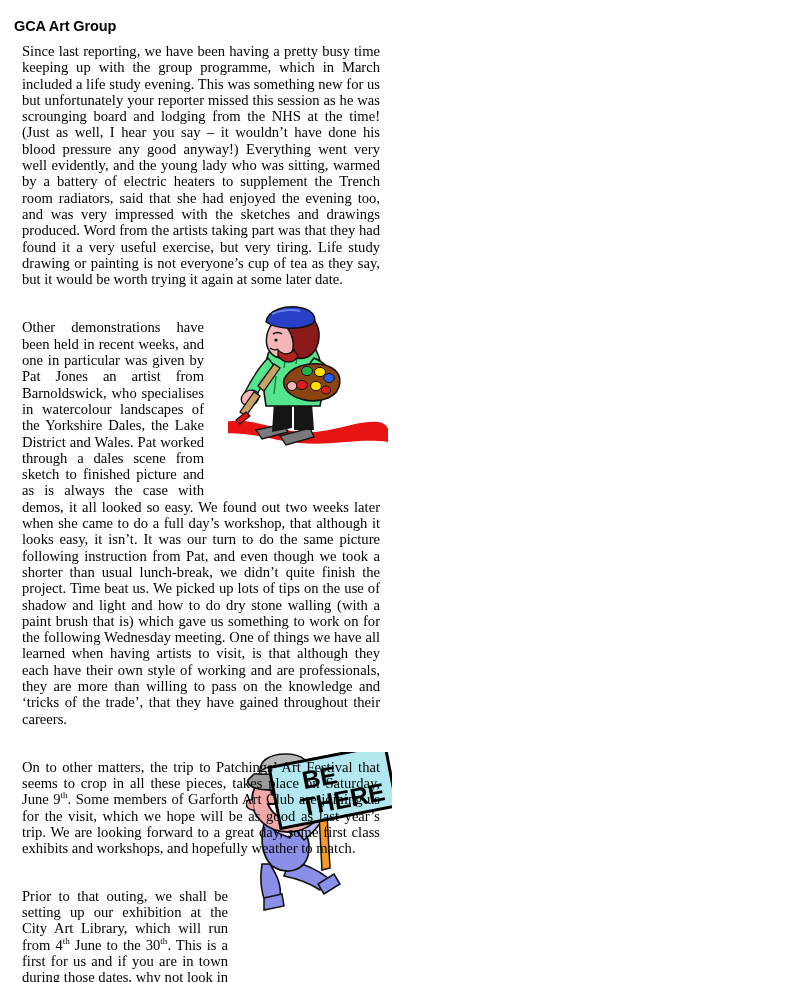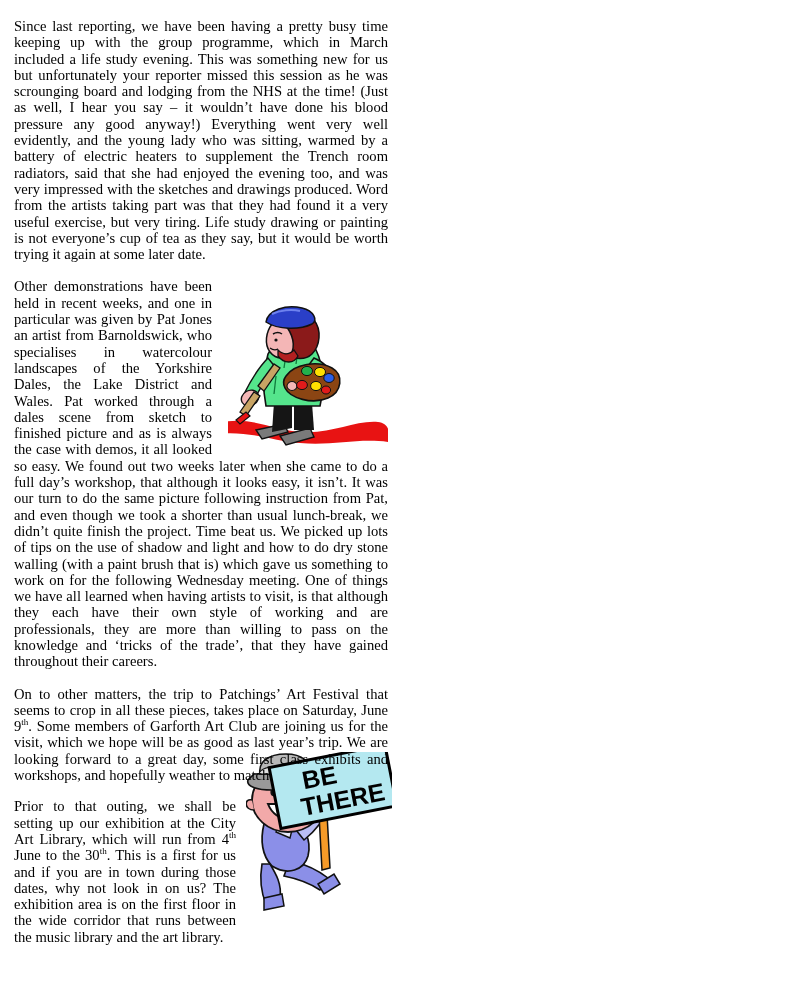--- a/index.html
+++ b/index.html
@@ -40,21 +40,21 @@
     margin: 0 0 1px 0;
     letter-spacing: -0.1px;
   }
 
   
   .body-par {
     font-size: 14.6px;
     line-height: 16.3px;
     text-align: justify;
     text-justify: inter-word;
-    margin: 0;
+    margin: 8px;
     hyphens: manual;
   }
   .par-gap { height: 16px; }
   .par-gap-small { height: 15px; }
 
   sup {
     font-size: 0.62em;
     vertical-align: super;
     line-height: 0;
   }
@@ -197,20 +197,21 @@
       <g transform="rotate(-11 96 34)">
         <rect x="28" y="2" width="118" height="62" fill="#B4E8F0" stroke="#000000" stroke-width="3"></rect>
         <text x="58" y="30" font-family="'Liberation Sans','DejaVu Sans',sans-serif" font-size="25" font-weight="bold" fill="#000000">BE</text>
         <text x="52" y="56" font-family="'Liberation Sans','DejaVu Sans',sans-serif" font-size="25" font-weight="bold" fill="#000000">THERE</text>
       </g>
     </svg>
   </div>
 
   <div class="column">
 
+    <h1 class="article-title">GCA Art Group</h1>
 
     <p class="body-par">Since last reporting, we have been having a pretty busy time keeping up with the group programme, which in March included a life study evening. This was something new for us but unfortunately your reporter missed this session as he was scrounging board and lodging from the NHS at the time! (Just as well, I hear you say – it wouldn’t have done his blood pressure any good anyway!) Everything went very well evidently, and the young lady who was sitting, warmed by a battery of electric heaters to supplement the Trench room radiators, said that she had enjoyed the evening too, and was very impressed with the sketches and drawings produced. Word from the artists taking part was that they had found it a very useful exercise, but very tiring. Life study drawing or painting is not everyone’s cup of tea as they say, but it would be worth trying it again at some later date.</p>
 
     <div class="par-gap"></div>
 
     <p class="body-par">
       <span class="float-painter"></span>
       <span>Other demonstrations have been held in recent weeks, and one in particular was given by Pat Jones an artist from Barnoldswick, who specialises in watercolour landscapes of the Yorkshire Dales, the Lake District and Wales. Pat worked through a dales scene from sketch to finished picture and as is always the case with demos, it all looked so easy. We found out two weeks later when she came to do a full day’s workshop, that although it looks easy, it isn’t. It was our turn to do the same picture following instruction from Pat, and even though we took a shorter than usual lunch-break, we didn’t quite finish the project. Time beat us. We picked up lots of tips on the use of shadow and light and how to do dry stone walling (with a paint brush that is) which gave us something to work on for the following Wednesday meeting. One of things we have all learned when having artists to visit, is that although they each have their own style of working and are professionals, they are more than willing to pass on the knowledge and ‘tricks of the trade’, that they have gained throughout their careers.</span>
     </p>
 

